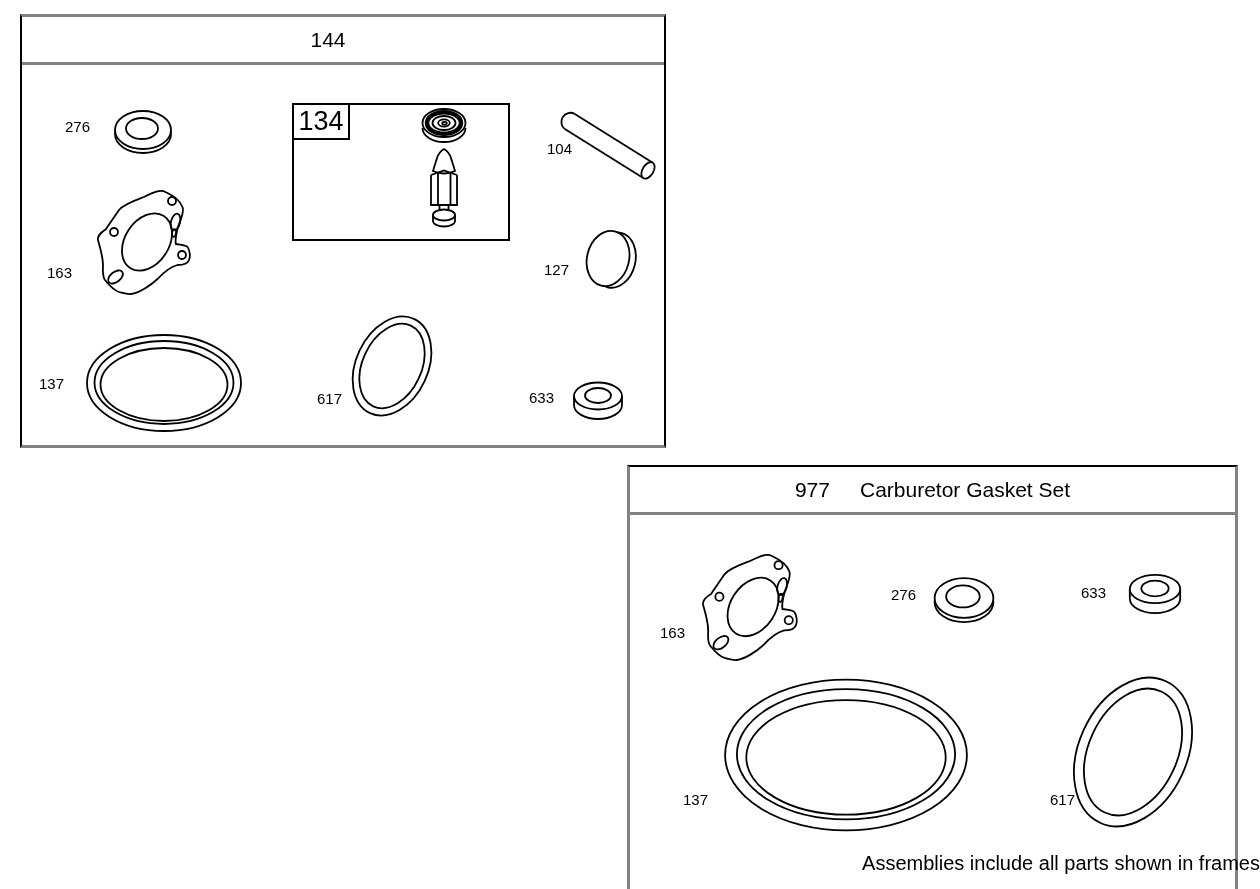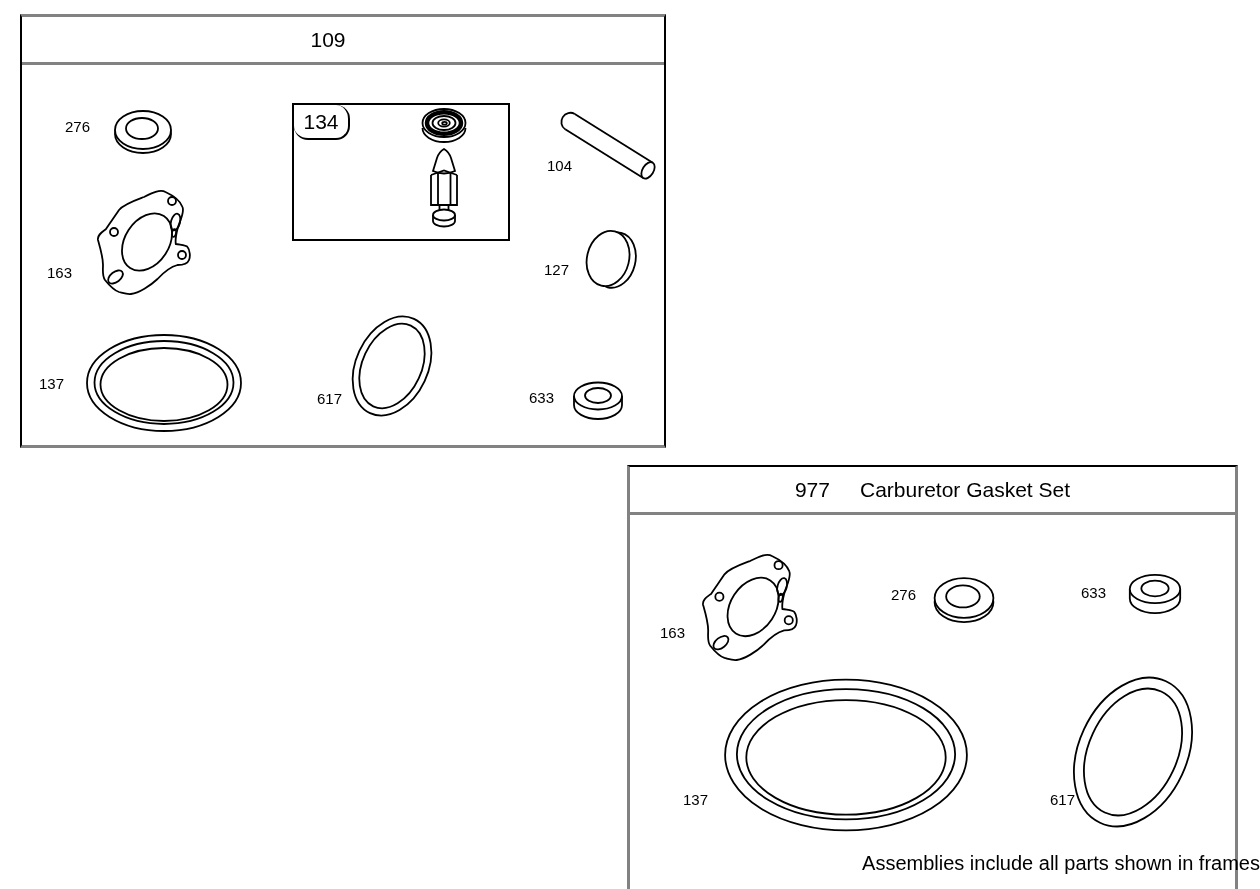--- a/index.html
+++ b/index.html
@@ -20,21 +20,21 @@
   .frame-header .num{margin-right:30px;}
 
   .frame-art{position:absolute;left:0;top:0;}
 
   .part-label{position:absolute;font-size:15px;line-height:1.1;white-space:nowrap;}
 
   .inner-frame{position:absolute;left:270px;top:86px;width:218px;height:138px;
     border:2px solid #000;box-sizing:border-box;}
   .inner-frame-tag{position:absolute;left:0;top:0;width:54px;height:33px;
     border-right:2px solid #000;border-bottom:2px solid #000;
-    display:flex;align-items:center;justify-content:center;font-size:21px;border-radius:14px;}
+    display:flex;align-items:center;justify-content:center;font-size:27px;}
 
   .caption{position:absolute;left:0;top:852px;width:1260px;text-align:right;font-size:20px;}
 
   svg .ln{stroke:#000;stroke-width:1.8;fill:none;}
   svg .lnw{stroke:#000;stroke-width:1.8;fill:#fff;}
 </style>
 </head>
 <body>
 
 <svg width="0" height="0" style="position:absolute" aria-hidden="true">
@@ -135,29 +135,29 @@
         </g>
       <g transform="translate(370,349) rotate(25)">
           <use href="#sym-oring-tilt"></use>
         </g>
       <g transform="translate(576,379)">
           <use href="#sym-seal"></use>
         </g>
     </svg>
 
     <div class="frame-header">
-      <span class="num">109</span>
+      <span class="num">144</span>
     </div>
 
     <div class="inner-frame">
       <span class="inner-frame-tag">134</span>
     </div>
 
     <span class="part-label" style="left:43px;top:102px">276</span>
-    <span class="part-label" style="left:525px;top:141px">104</span>
+    <span class="part-label" style="left:525px;top:124px">104</span>
     <span class="part-label" style="left:25px;top:248px">163</span>
     <span class="part-label" style="left:522px;top:245px">127</span>
     <span class="part-label" style="left:17px;top:359px">137</span>
     <span class="part-label" style="left:295px;top:374px">617</span>
     <span class="part-label" style="left:507px;top:373px">633</span>
   </div>
 
   <div class="frame frame-2">
     <svg class="frame-art" width="605" height="376" viewBox="0 0 605 376">
       <g transform="translate(120,142) scale(1.02)">

